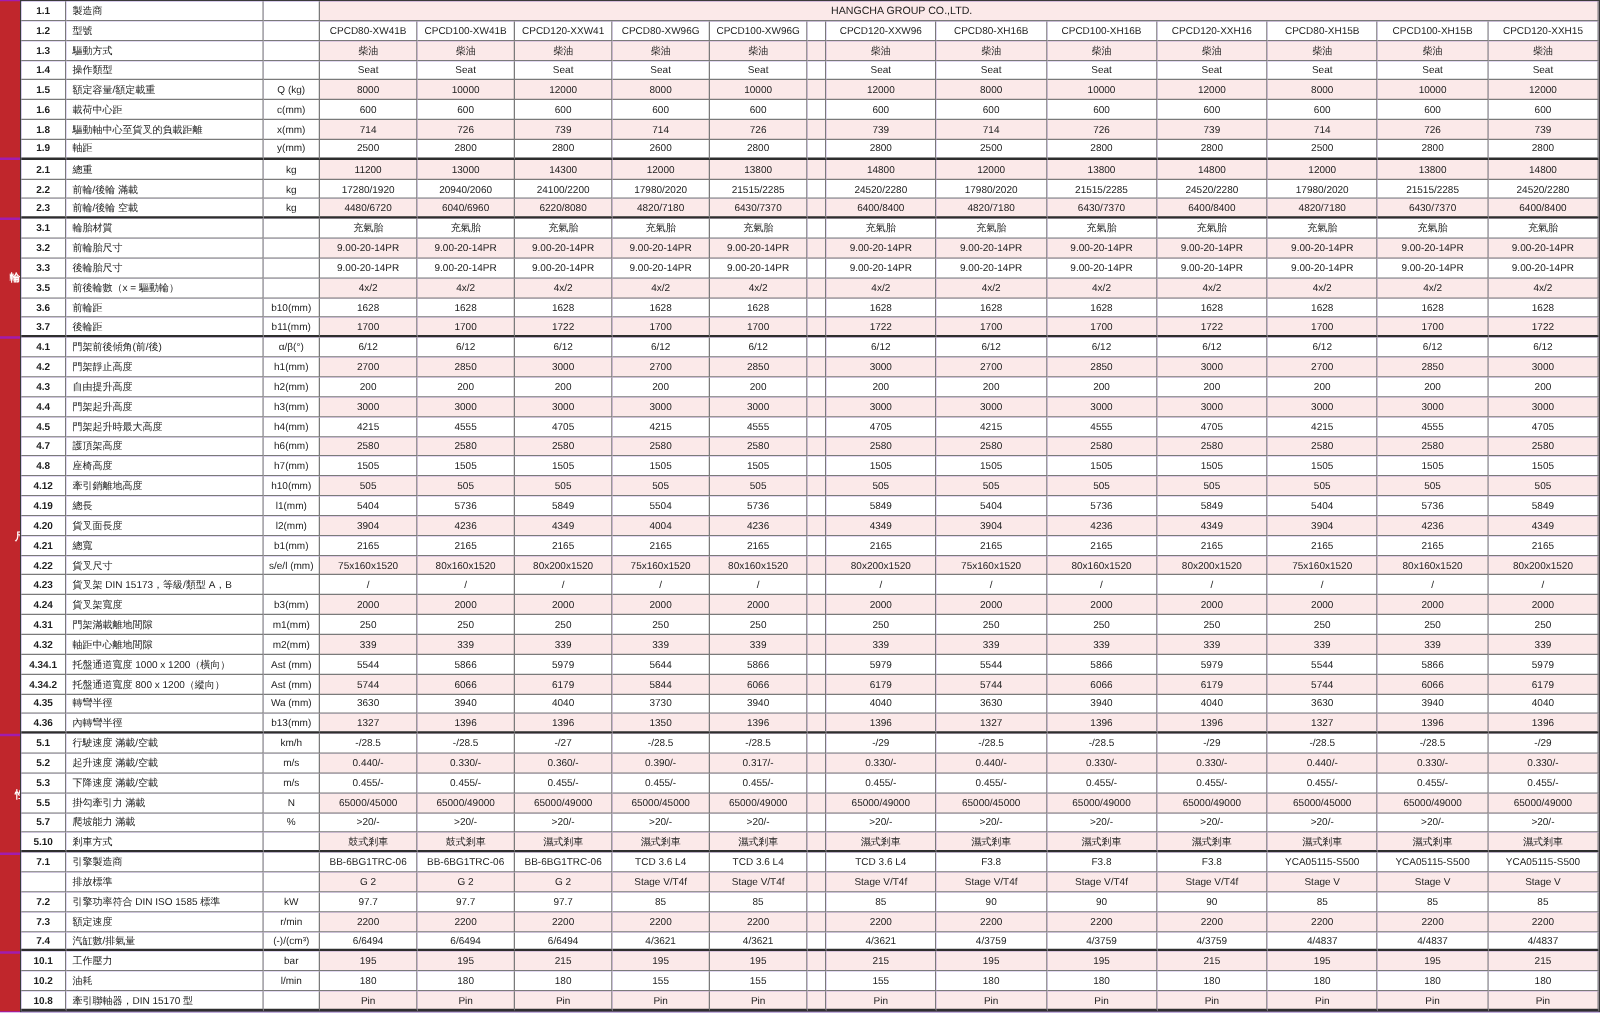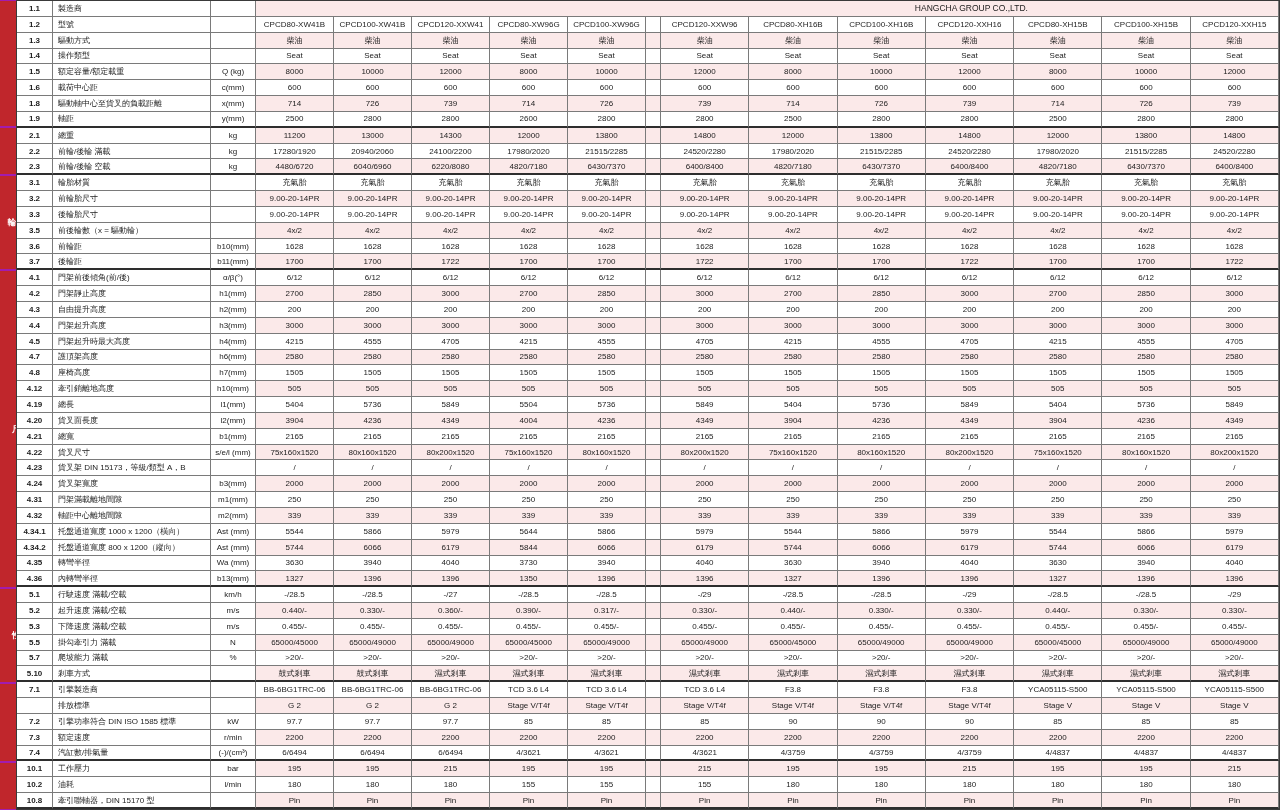--- a/index.html
+++ b/index.html
@@ -13,21 +13,21 @@
     grid-template-rows:repeat(51,1fr);border:1px solid #3a3a3a;box-sizing:border-box;background:#6d28d9;}
   .cell{border-right:1px solid #7a7a7a;border-bottom:1px solid #7a7a7a;display:flex;
     align-items:center;justify-content:center;font-size:8px;color:#1c1c1c;
     overflow:hidden;white-space:nowrap;box-sizing:border-box;background:#fff;}
   .cell.no{font-weight:bold;}
   .cell.label{justify-content:flex-start;padding-left:5px;text-align:right;}
   .cell.pink{background:#fbe9e9;}
   .cell.sec-end{border-bottom:2px solid #2e2e2e;}
   .cell.merged{grid-column:4 / -1;position:relative;}
   .cell.merged span{position:absolute;left:40%;width:60%;top:50%;transform:translateY(-50%);
-    text-align:center;font-size:8.5px;}
+    font-size:8.5px;}
   .cell.model{font-size:8px;}
 </style>
 </head>
 <body>
 
 <div class="sheet">
   <div class="sidebar" id="sidebar">
       <div class="seg" style="grid-row: 1 / span 8;">概要</div>
       <div class="seg" style="grid-row: 9 / span 3;">重量</div>
       <div class="seg" style="grid-row: 12 / span 6;">輪胎及底盤</div>

